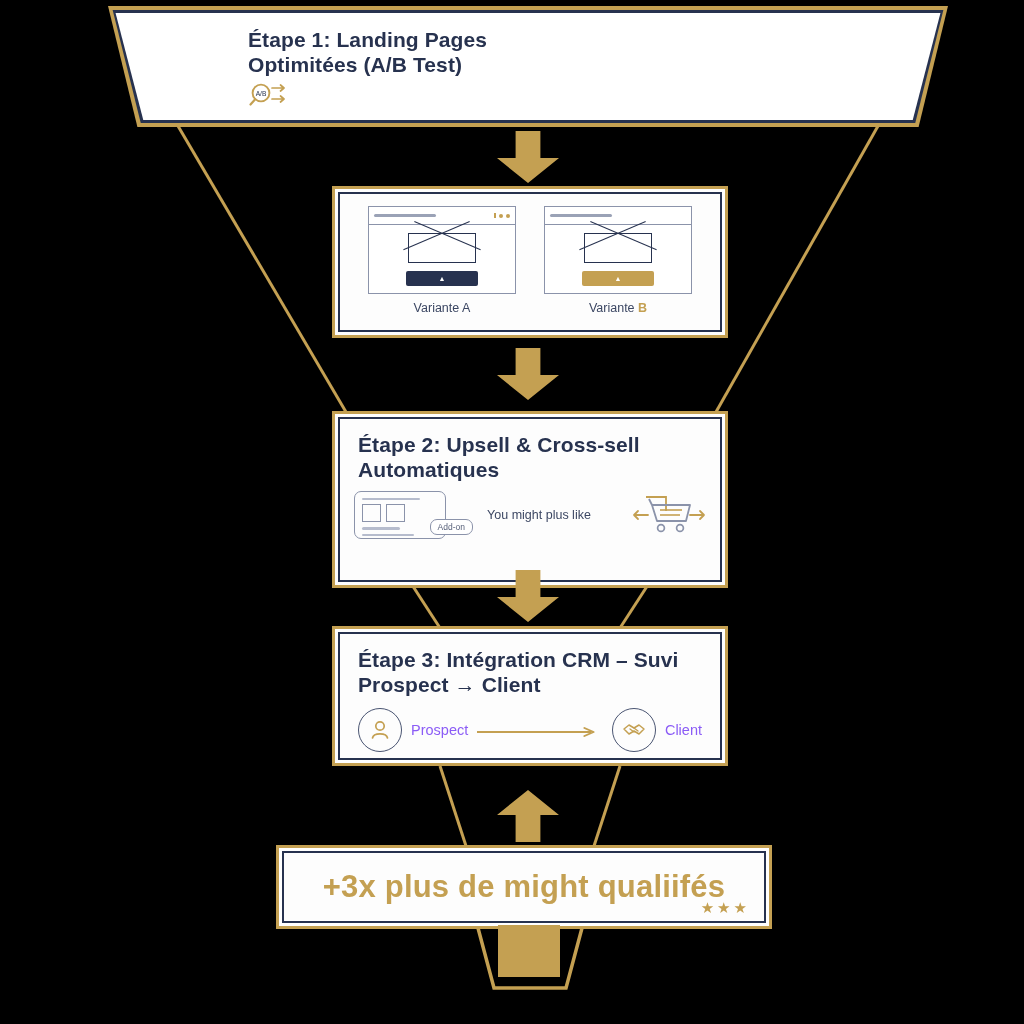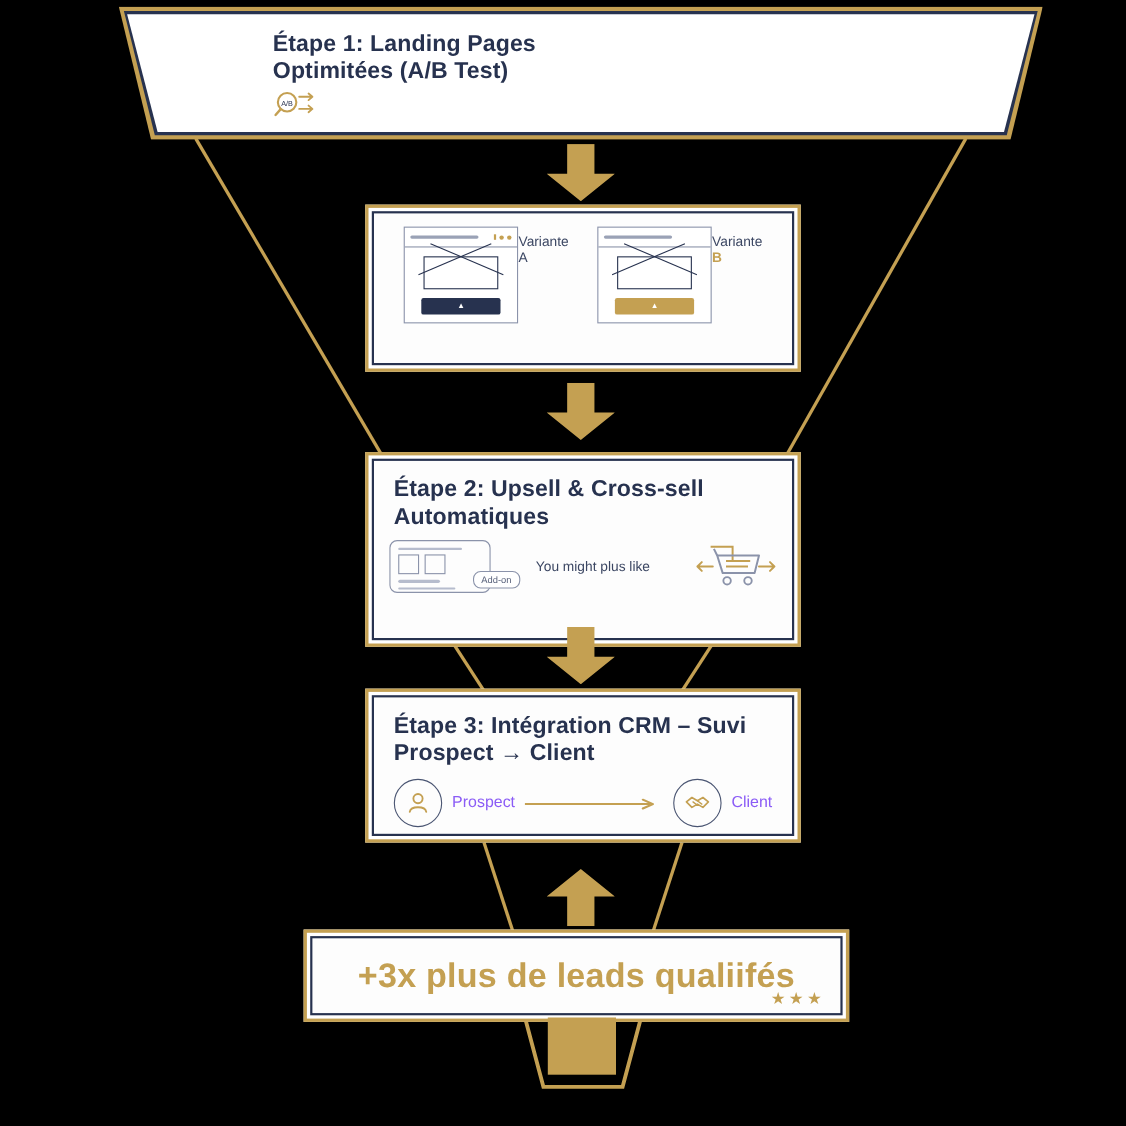--- a/index.html
+++ b/index.html
@@ -30,21 +30,21 @@
 
   
   .arrow-down,.arrow-up{position:absolute;width:62px;height:52px;background:#C4A052;}
   .arrow-down{clip-path:polygon(30% 0%,70% 0%,70% 52%,100% 52%,50% 100%,0% 52%,30% 52%);}
   .arrow-up{clip-path:polygon(50% 0%,100% 48%,70% 48%,70% 100%,30% 100%,30% 48%,0% 48%);}
 
   
   #ab-card{left:332px;top:186px;width:396px;height:152px;}
   .variant-row{display:flex;justify-content:space-around;align-items:flex-start;
                padding:12px 14px 0 14px;}
-  .variant{width:150px;display:flex;flex-direction:row;}
+  .variant{width:150px;display:flex;flex-direction:column;align-items:center;}
   .browser{width:148px;height:88px;border:1.6px solid #8b93aa;background:#fff;
            box-sizing:border-box;}
   .browser-bar{height:17px;border-bottom:1.5px solid #8b93aa;display:flex;
                align-items:center;padding:0 5px;gap:4px;}
   .url-pill{flex:0 0 auto;width:62px;height:3px;background:#9aa2b6;border-radius:2px;}
   .bar-dot-wrap{margin-left:auto;display:flex;gap:3px;align-items:center;}
   .bar-dot{width:4px;height:4px;border-radius:50%;background:#C4A052;}
   .bar-bar{width:2px;height:5px;background:#C4A052;}
   .browser-body{height:69px;display:flex;flex-direction:column;align-items:center;
                 justify-content:center;gap:8px;}
@@ -244,20 +244,20 @@
         </div>
         <div class="p-label">Client</div>
       </div>
     </div>
   </div>
 
   <div class="arrow-up" style="left:497px;top:790px"></div>
 
   <div class="card" id="banner">
     <div class="card-inner">
-      <div id="banner-text">+3x plus de leads qualiifés</div>
+      <div id="banner-text">+3x plus de might qualiifés</div>
       <div id="banner-stars">★★★</div>
     </div>
   </div>
 
   <div style="position:absolute;left:498px;top:925px;width:62px;height:52px;background:#C4A052;"></div>
 
 </div>
 
 </body></html>

